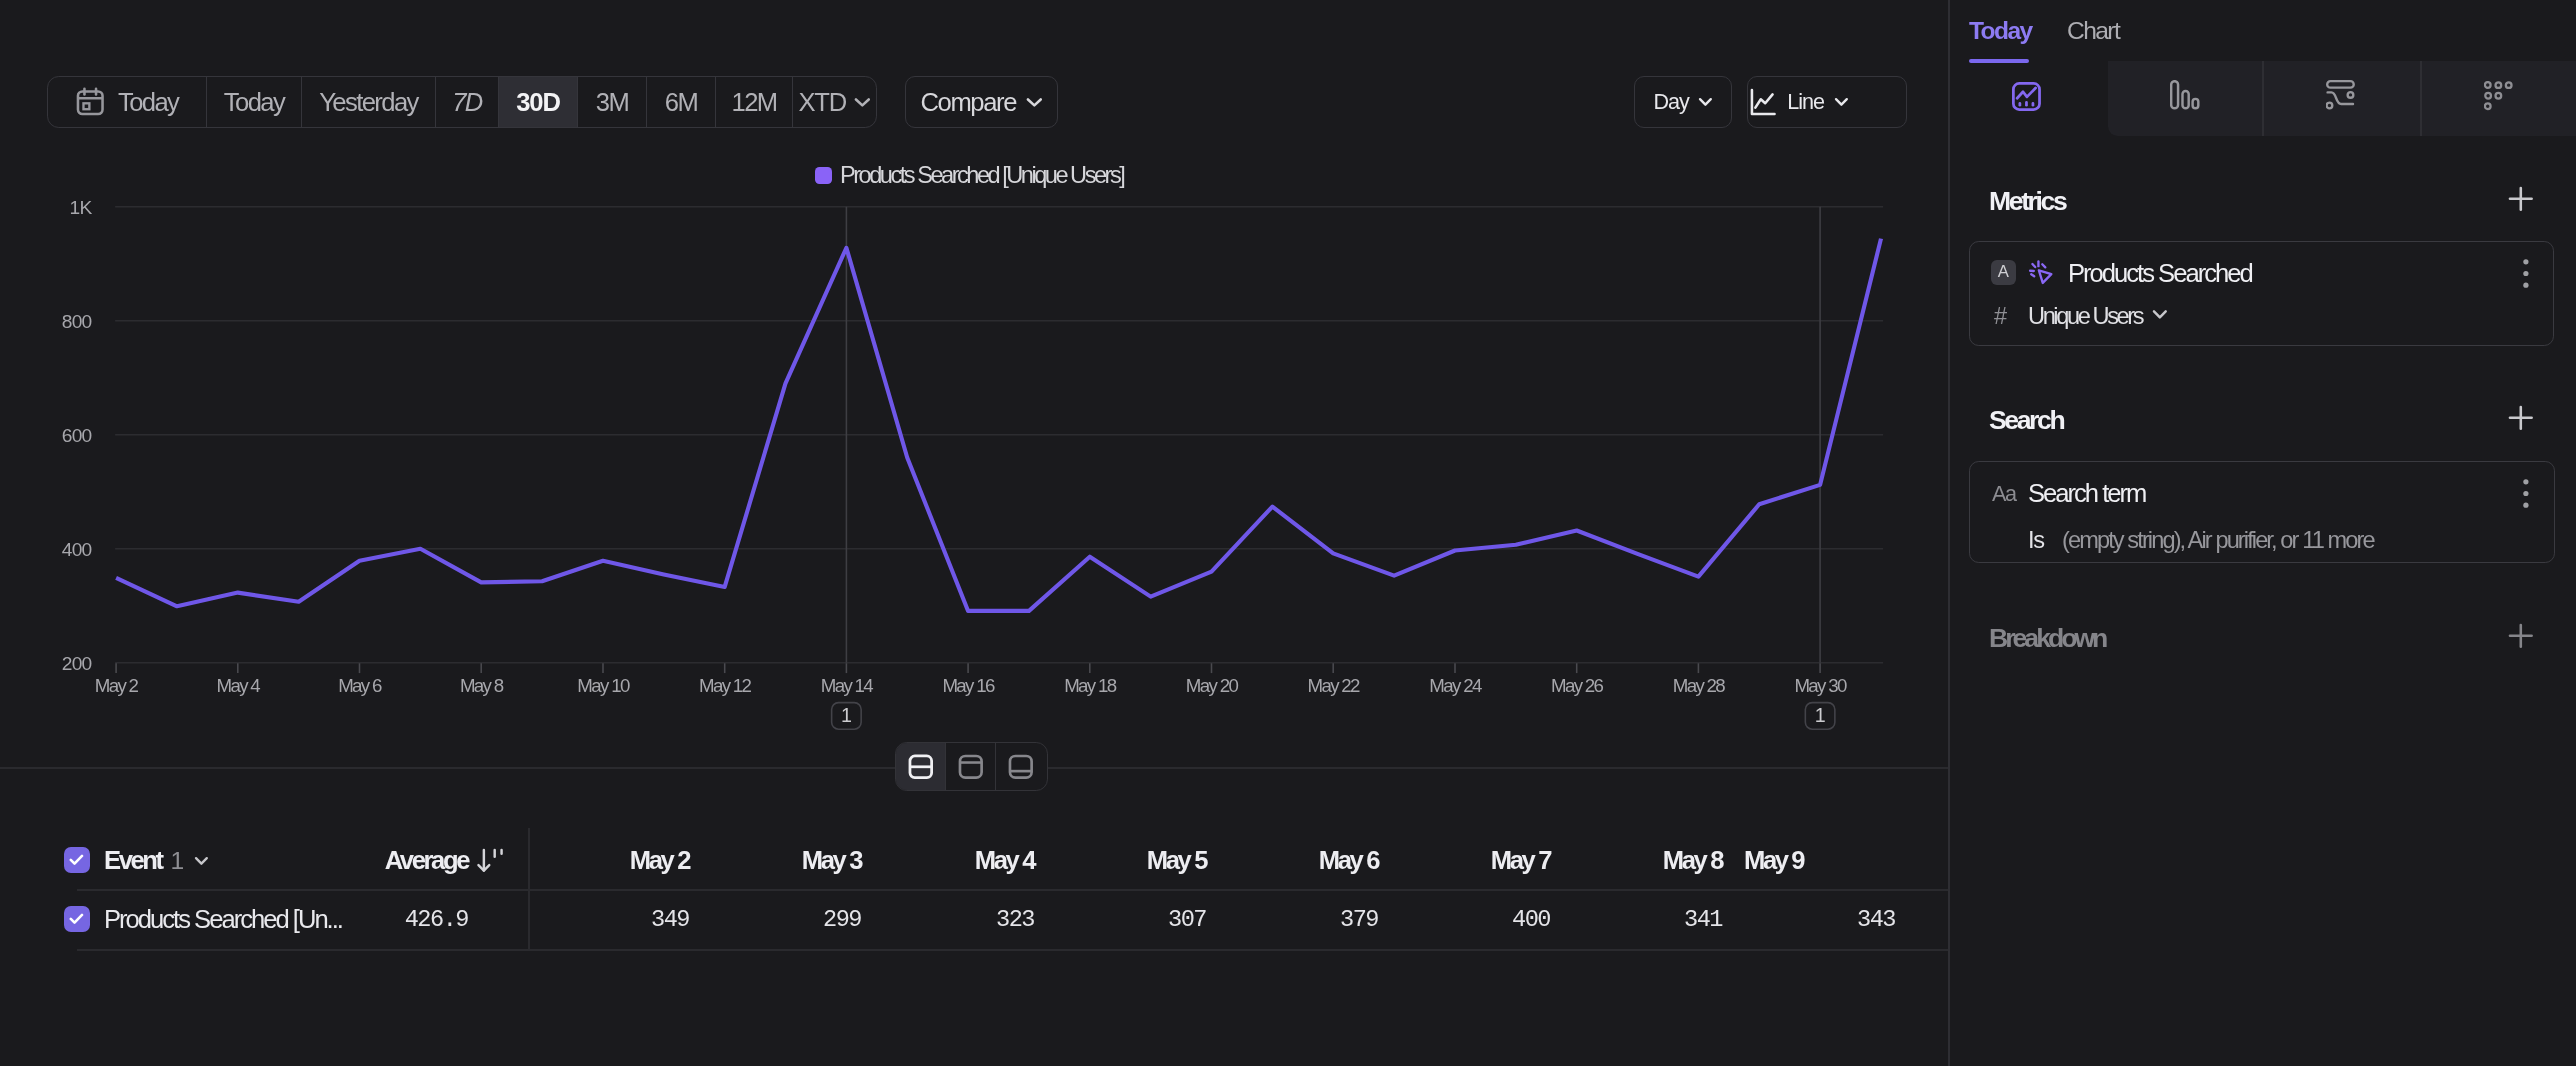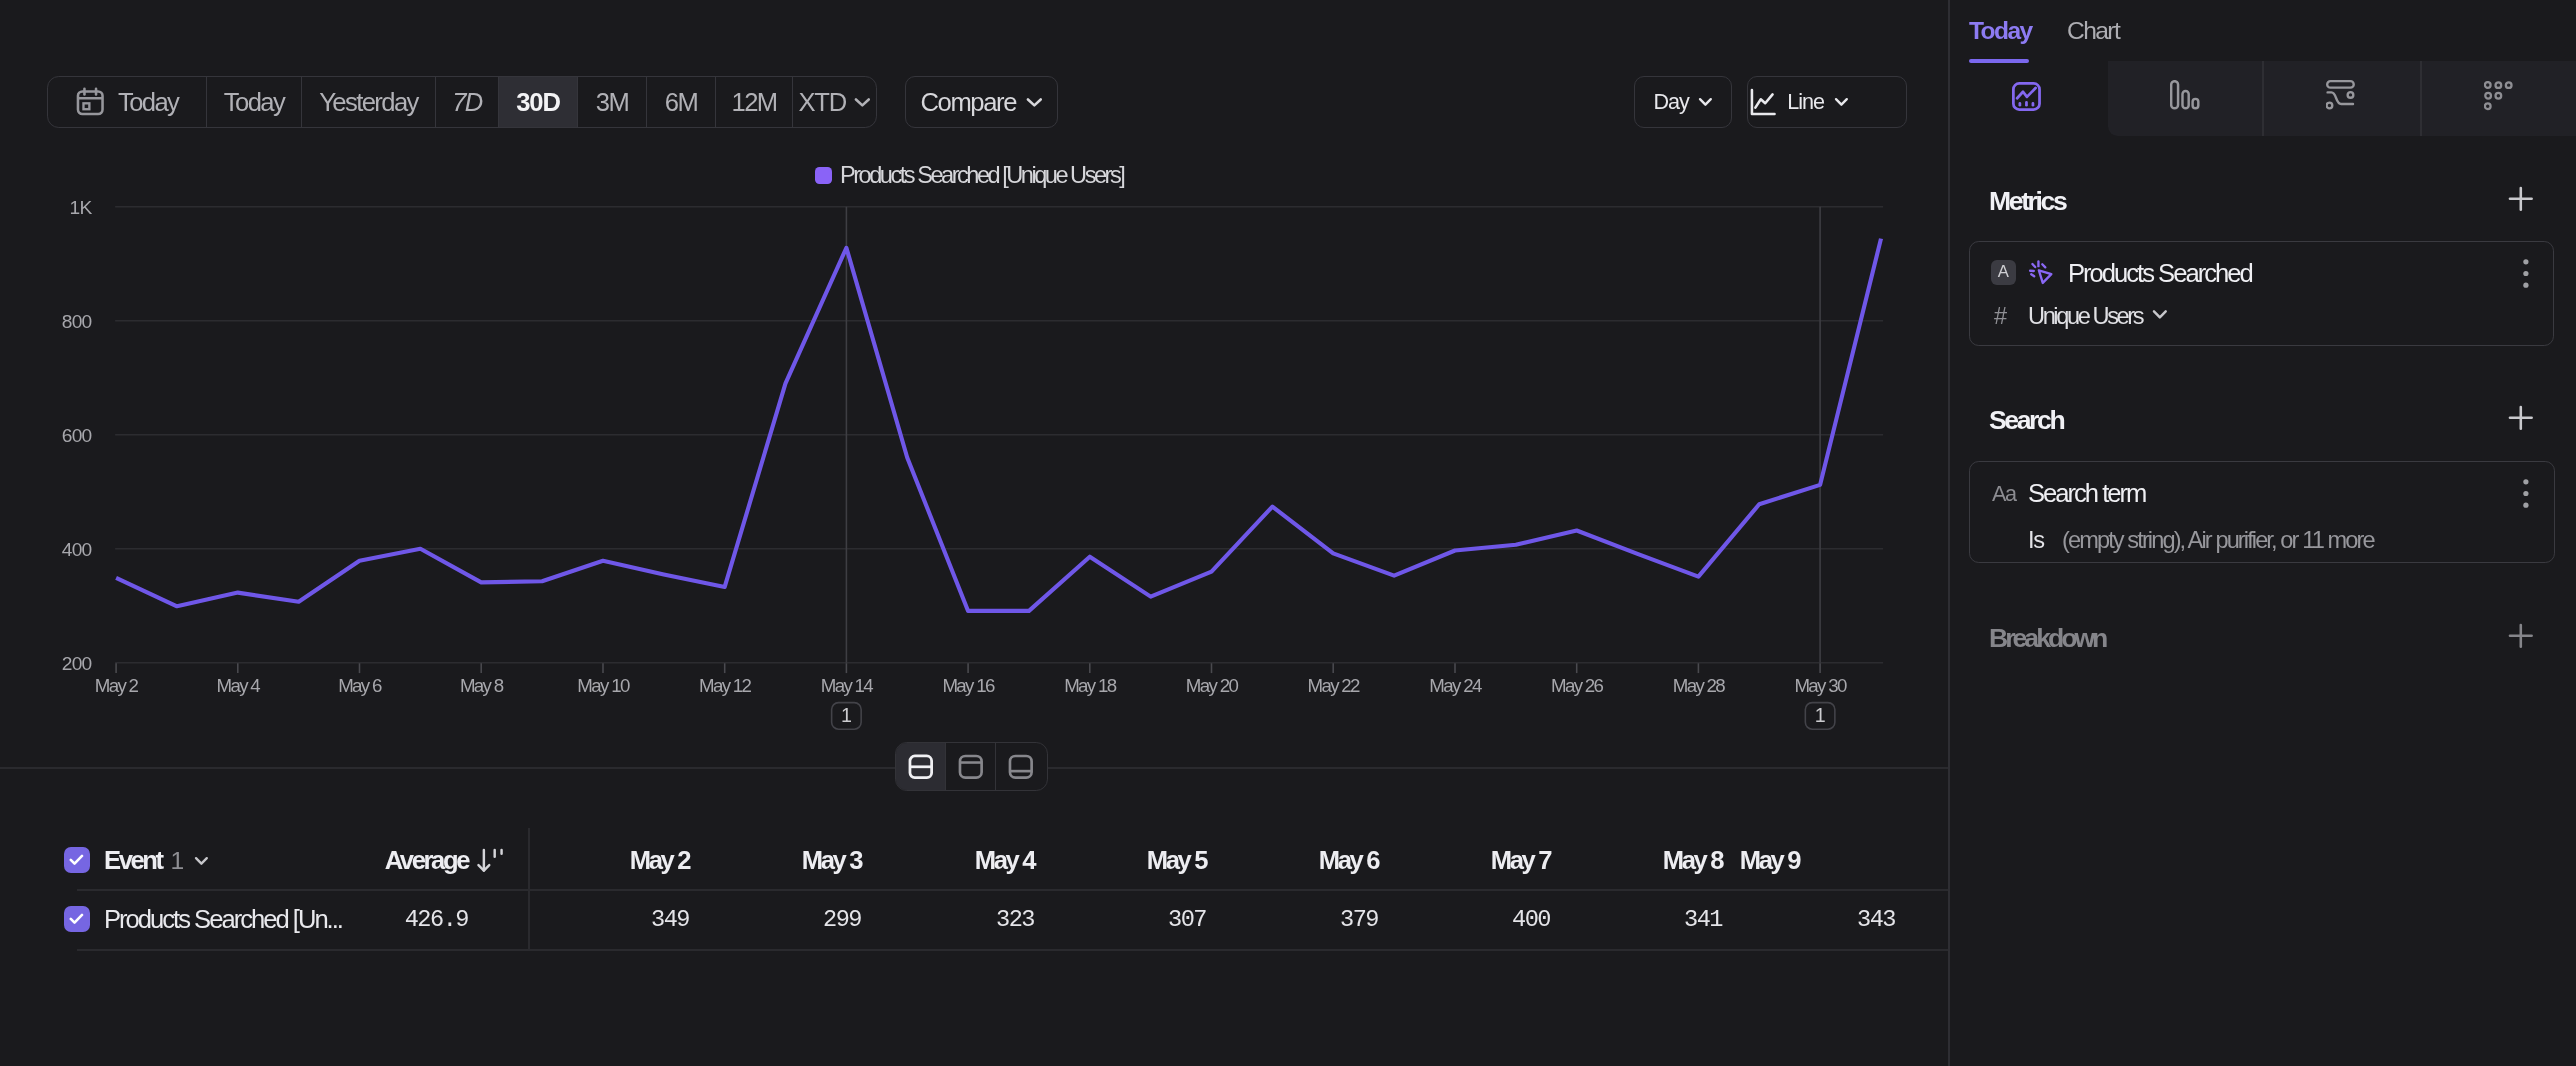--- a/index.html
+++ b/index.html
@@ -172,21 +172,21 @@
   <line x1="19" y1="5" x2="19" y2="12"></line>
   <line x1="26" y1="5" x2="26" y2="9"></line>
 </svg>
 <div class="abs hdr" style="left:541px; top:846px; width:148px; text-align:right; font-size:25.6px; color:#ededf1;">May 2</div>
 <div class="abs hdr" style="left:713px; top:846px; width:148px; text-align:right; font-size:25.6px; color:#ededf1;">May 3</div>
 <div class="abs hdr" style="left:886px; top:846px; width:148px; text-align:right; font-size:25.6px; color:#ededf1;">May 4</div>
 <div class="abs hdr" style="left:1058px; top:846px; width:148px; text-align:right; font-size:25.6px; color:#ededf1;">May 5</div>
 <div class="abs hdr" style="left:1230px; top:846px; width:148px; text-align:right; font-size:25.6px; color:#ededf1;">May 6</div>
 <div class="abs hdr" style="left:1402px; top:846px; width:148px; text-align:right; font-size:25.6px; color:#ededf1;">May 7</div>
 <div class="abs hdr" style="left:1574px; top:846px; width:148px; text-align:right; font-size:25.6px; color:#ededf1;">May 8</div>
-<div class="abs hdr" style="left:1651px; top:846px; width:148px; text-align:right; font-size:25.6px; color:#ededf1;">May 9</div>
+<div class="abs hdr" style="left:1744px; top:846px; width:148px; text-align:left; font-size:25.6px; color:#ededf1;">May 9</div>
 
 <div class="abs cb" style="left:64px; top:906px;">
     <svg width="14.8" height="11.8" viewBox="0 0 15 12" fill="none" stroke="#fff" stroke-width="2.6" stroke-linecap="round" stroke-linejoin="round">
       <polyline points="1.8,6 5.6,9.8 13.2,2"></polyline>
     </svg>
   </div>
 <div class="abs" style="left:104px; top:905px; font-size:25.6px; letter-spacing:-2px; color:#e9e9ed;">Products Searched [Un...</div>
 <div class="abs num" style="left:271px; top:906px; width:197px;">426.9</div>
 <div class="abs num" style="left:541px; top:906px; width:148px;">349</div>
 <div class="abs num" style="left:713px; top:906px; width:148px;">299</div>

